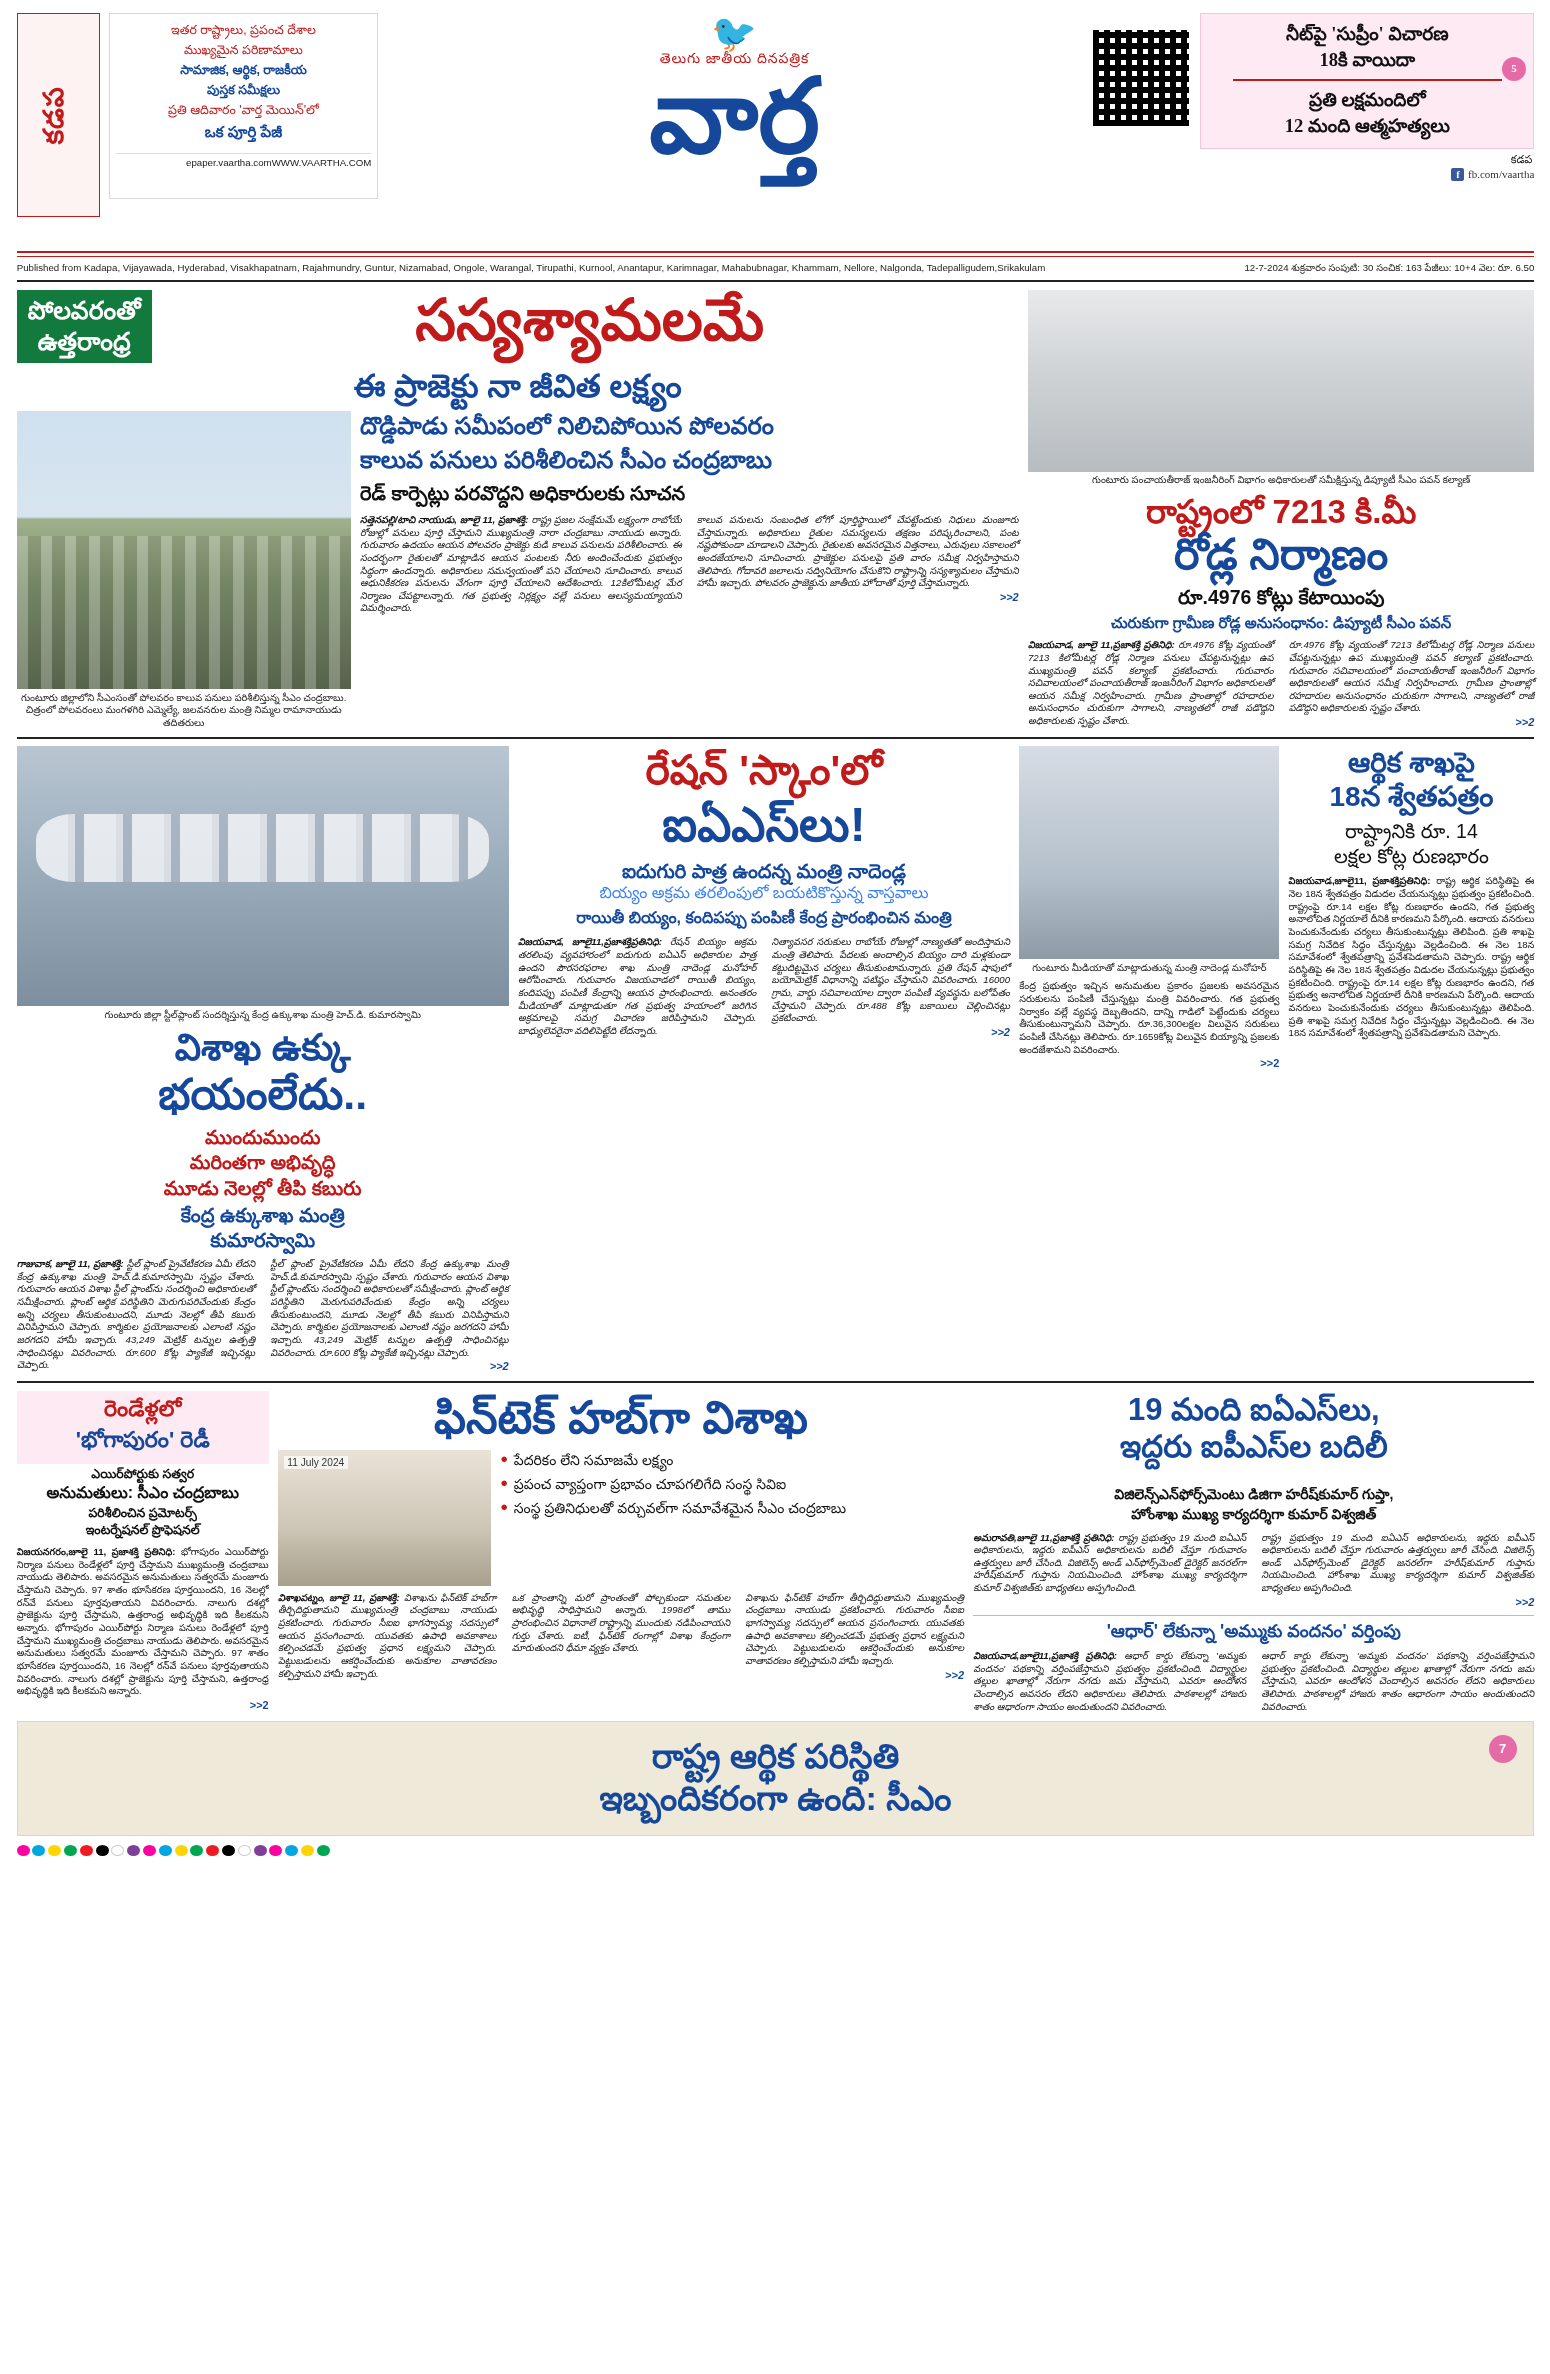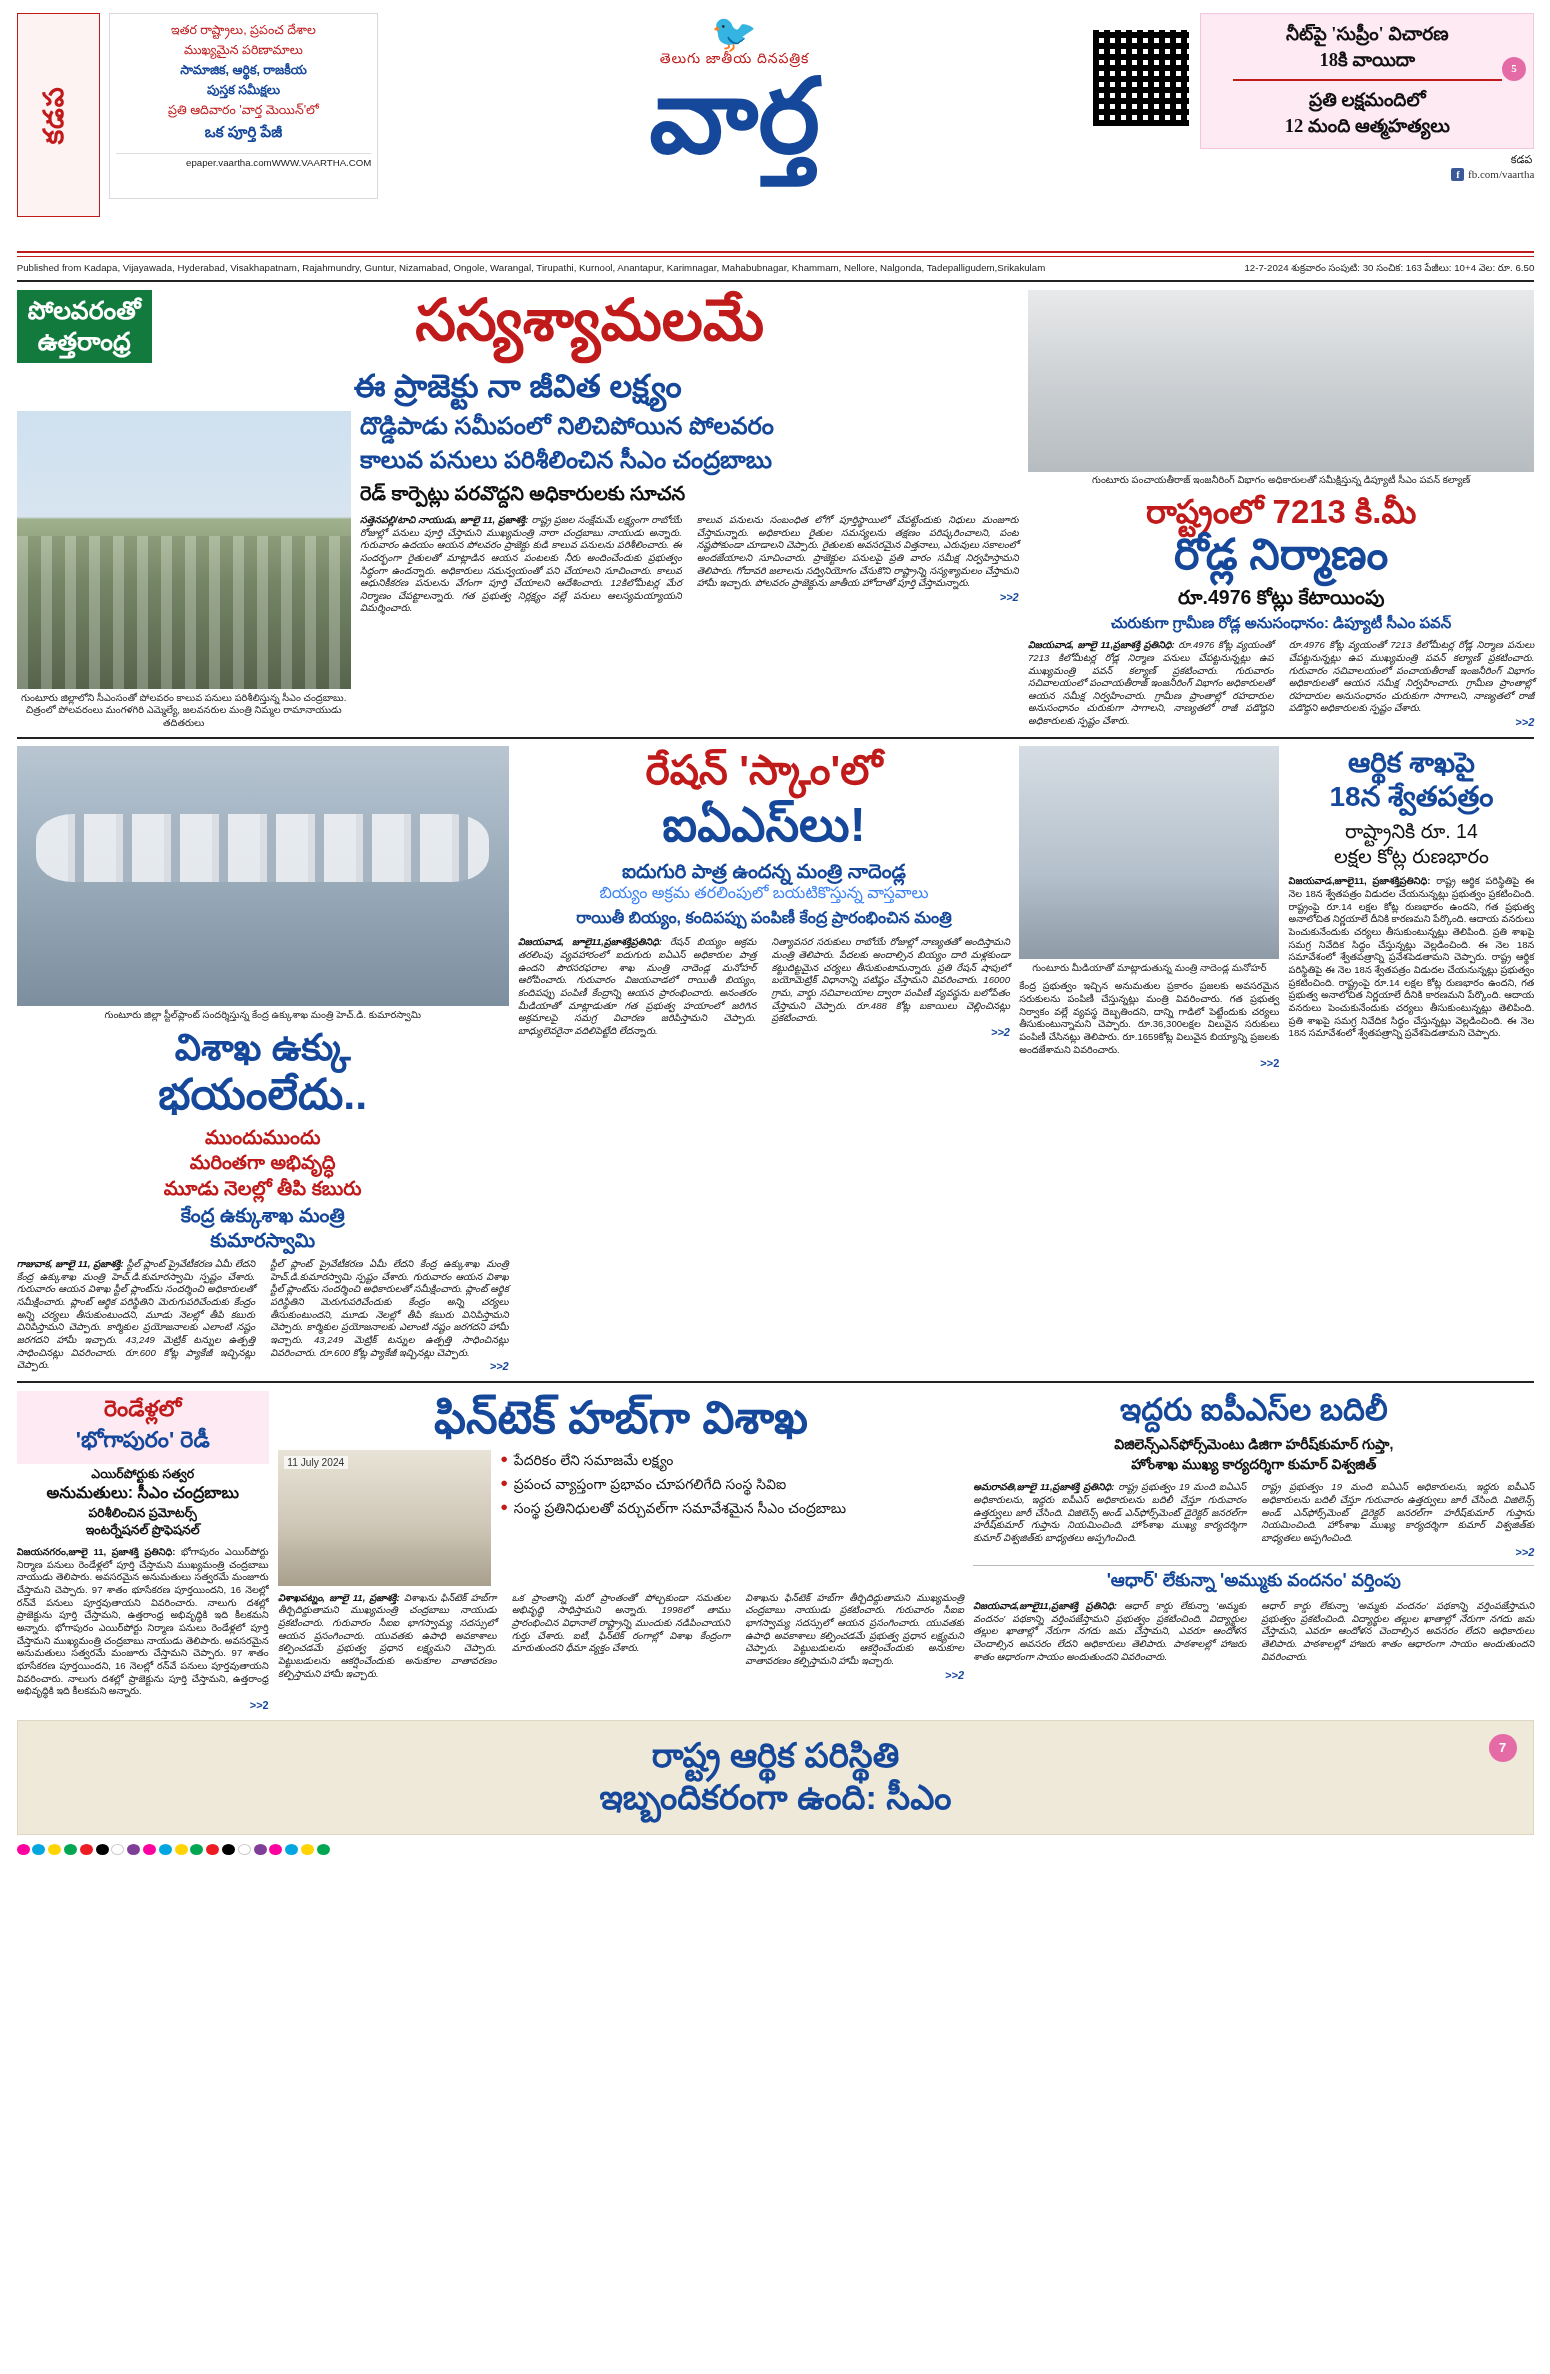--- a/index.html
+++ b/index.html
@@ -381,22 +381,23 @@
         </div>
         <div class="bcol">
           <span>విశాఖను ఫిన్‌టెక్ హబ్‌గా తీర్చిదిద్దుతామని ముఖ్యమంత్రి చంద్రబాబు నాయుడు ప్రకటించారు. గురువారం సీఐఐ భాగస్వామ్య సదస్సులో ఆయన ప్రసంగించారు. యువతకు ఉపాధి అవకాశాలు కల్పించడమే ప్రభుత్వ ప్రధాన లక్ష్యమని చెప్పారు. పెట్టుబడులను ఆకర్షించేందుకు అనుకూల వాతావరణం కల్పిస్తామని హామీ ఇచ్చారు.</span>
           <div class="more">&gt;&gt;2</div>
         </div>
       </div>
     </div>
 
     <div style="flex:1">
       <div class="center">
+        <div style="font-size:31px;line-height:1.2" class="h-blue">19 మంది ఐఏఎస్‌లు,</div>
         <div style="font-size:31px;line-height:1.2" class="h-blue">ఇద్దరు ఐపీఎస్‌ల బదిలీ</div>
-        <div style="font-size:14px;font-weight:bold;margin-top:8px;color:#111">విజిలెన్స్‌ఎన్‌ఫోర్స్‌మెంటు డిజిగా హరీష్‌కుమార్ గుప్తా,</div>
+        <div style="font-size:14px;font-weight:bold;margin-top:21px;color:#111">విజిలెన్స్‌ఎన్‌ఫోర్స్‌మెంటు డిజిగా హరీష్‌కుమార్ గుప్తా,</div>
         <div style="font-size:14px;font-weight:bold;color:#111">హోంశాఖ ముఖ్య కార్యదర్శిగా కుమార్ విశ్వజిత్</div>
       </div>
       <div class="body-cols" style="margin-top:5.6px">
         <div class="bcol">
           <span class="dline">అమరావతి,జూలై 11,ప్రజాశక్తి ప్రతినిధి:</span>
           <span>రాష్ట్ర ప్రభుత్వం 19 మంది ఐఏఎస్ అధికారులను, ఇద్దరు ఐపీఎస్ అధికారులను బదిలీ చేస్తూ గురువారం ఉత్తర్వులు జారీ చేసింది. విజిలెన్స్ అండ్ ఎన్‌ఫోర్స్‌మెంట్ డైరెక్టర్ జనరల్‌గా హరీష్‌కుమార్ గుప్తాను నియమించింది. హోంశాఖ ముఖ్య కార్యదర్శిగా కుమార్ విశ్వజిత్‌కు బాధ్యతలు అప్పగించింది.</span>
         </div>
         <div class="bcol">
           <span>రాష్ట్ర ప్రభుత్వం 19 మంది ఐఏఎస్ అధికారులను, ఇద్దరు ఐపీఎస్ అధికారులను బదిలీ చేస్తూ గురువారం ఉత్తర్వులు జారీ చేసింది. విజిలెన్స్ అండ్ ఎన్‌ఫోర్స్‌మెంట్ డైరెక్టర్ జనరల్‌గా హరీష్‌కుమార్ గుప్తాను నియమించింది. హోంశాఖ ముఖ్య కార్యదర్శిగా కుమార్ విశ్వజిత్‌కు బాధ్యతలు అప్పగించింది.</span>
           <div class="more">&gt;&gt;2</div>

